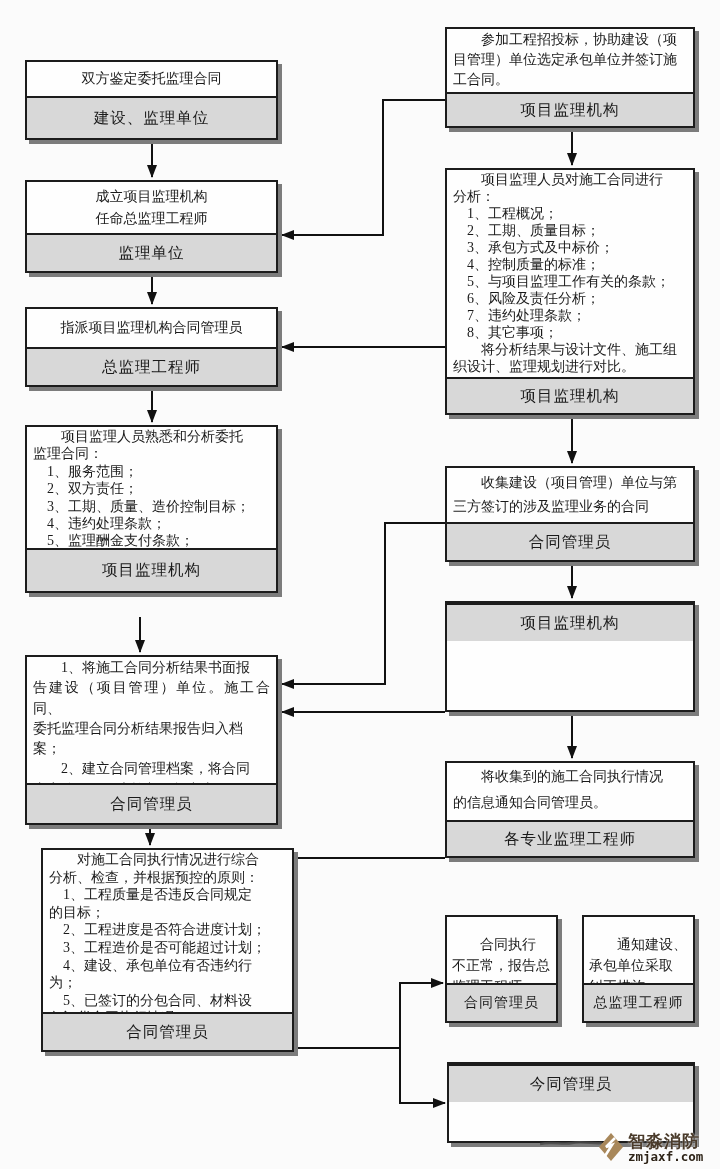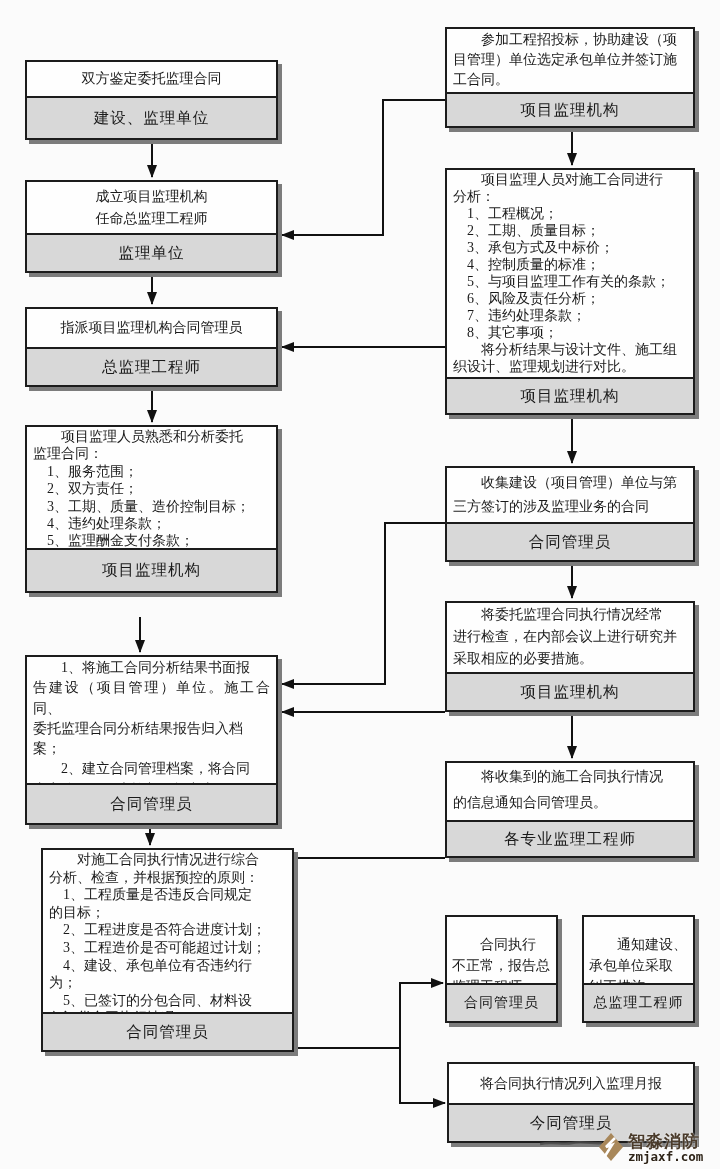--- a/index.html
+++ b/index.html
@@ -195,25 +195,20 @@
 
   <div class="box b-r3" style="left:445px;top:466px;width:250px;height:96px">
     <div class="main">
         <div class="txt">　　收集建设（项目管理）单位与第
 三方签订的涉及监理业务的合同</div>
       </div>
     <div class="footer" style="height:38px">合同管理员</div>
   </div>
 
   <div class="box b-r4" style="left:445px;top:601px;width:250px;height:111px">
-    <div class="main">
-        <div class="txt">　　将委托监理合同执行情况经常
-进行检查，在内部会议上进行研究并
-采取相应的必要措施。</div>
-      </div>
     <div class="footer" style="height:38px">项目监理机构</div>
   </div>
 
   <div class="box b-r5" style="left:445px;top:761px;width:250px;height:97px">
     <div class="main">
         <div class="txt">　　将收集到的施工合同执行情况
 的信息通知合同管理员。</div>
       </div>
     <div class="footer" style="height:36px">各专业监理工程师</div>
   </div>
@@ -230,23 +225,20 @@
   <div class="box small b-r7" style="left:582px;top:915px;width:113px;height:108px">
     <div class="main">
         <div class="txt">　　通知建设、
 承包单位采取
 纠正措施。</div>
       </div>
     <div class="footer" style="height:38px;font-size:14px">总监理工程师</div>
   </div>
 
   <div class="box b-r8" style="left:447px;top:1062px;width:248px;height:81px">
-    <div class="main center">
-        <div class="txt">将合同执行情况列入监理月报</div>
-      </div>
     <div class="footer" style="height:38px">今同管理员</div>
   </div>
 
   <svg class="smudge" width="62" height="6" viewBox="0 0 62 6">
     <path d="M0 4 C 12 1, 22 5, 32 3 S 54 4, 62 3" stroke="#4a4a4a" stroke-width="2.5" fill="none" opacity="0.85"></path>
   </svg>
 
   <div class="wm">
     <svg class="wm-logo" width="26" height="30" viewBox="0 0 26 30">
       <polygon points="13,1 25,15 13,29 1,15" fill="#a8875a"></polygon>

